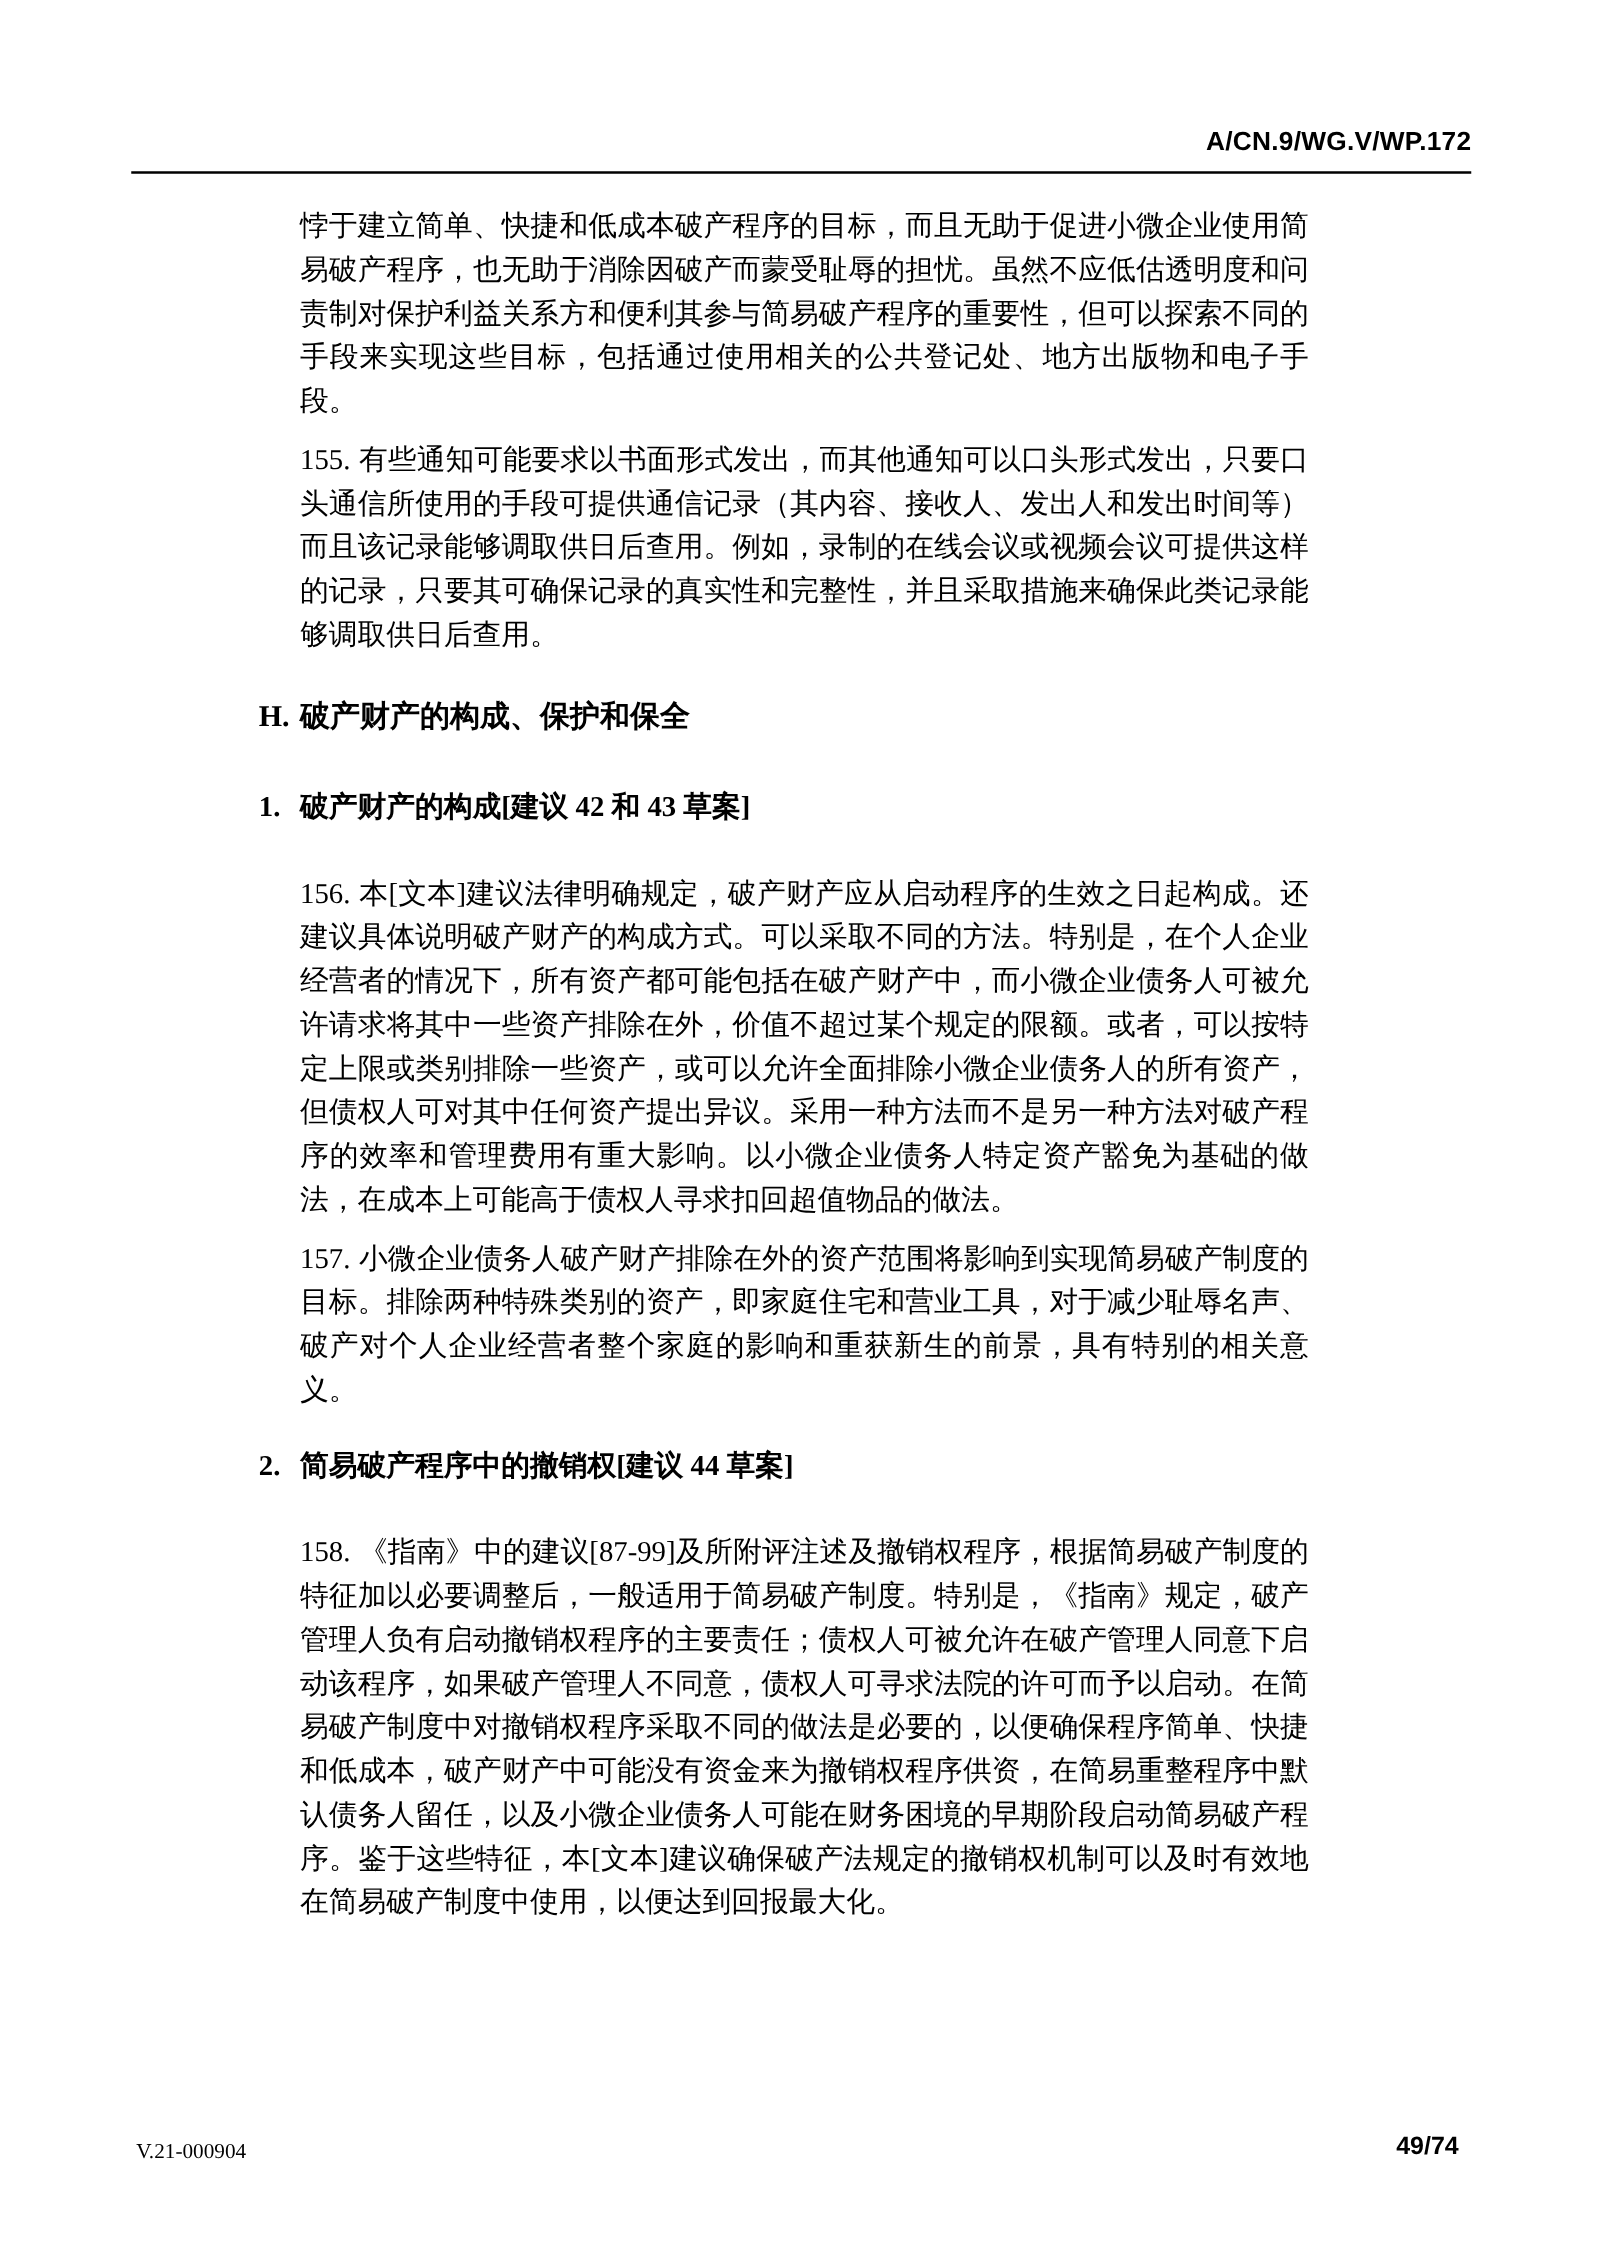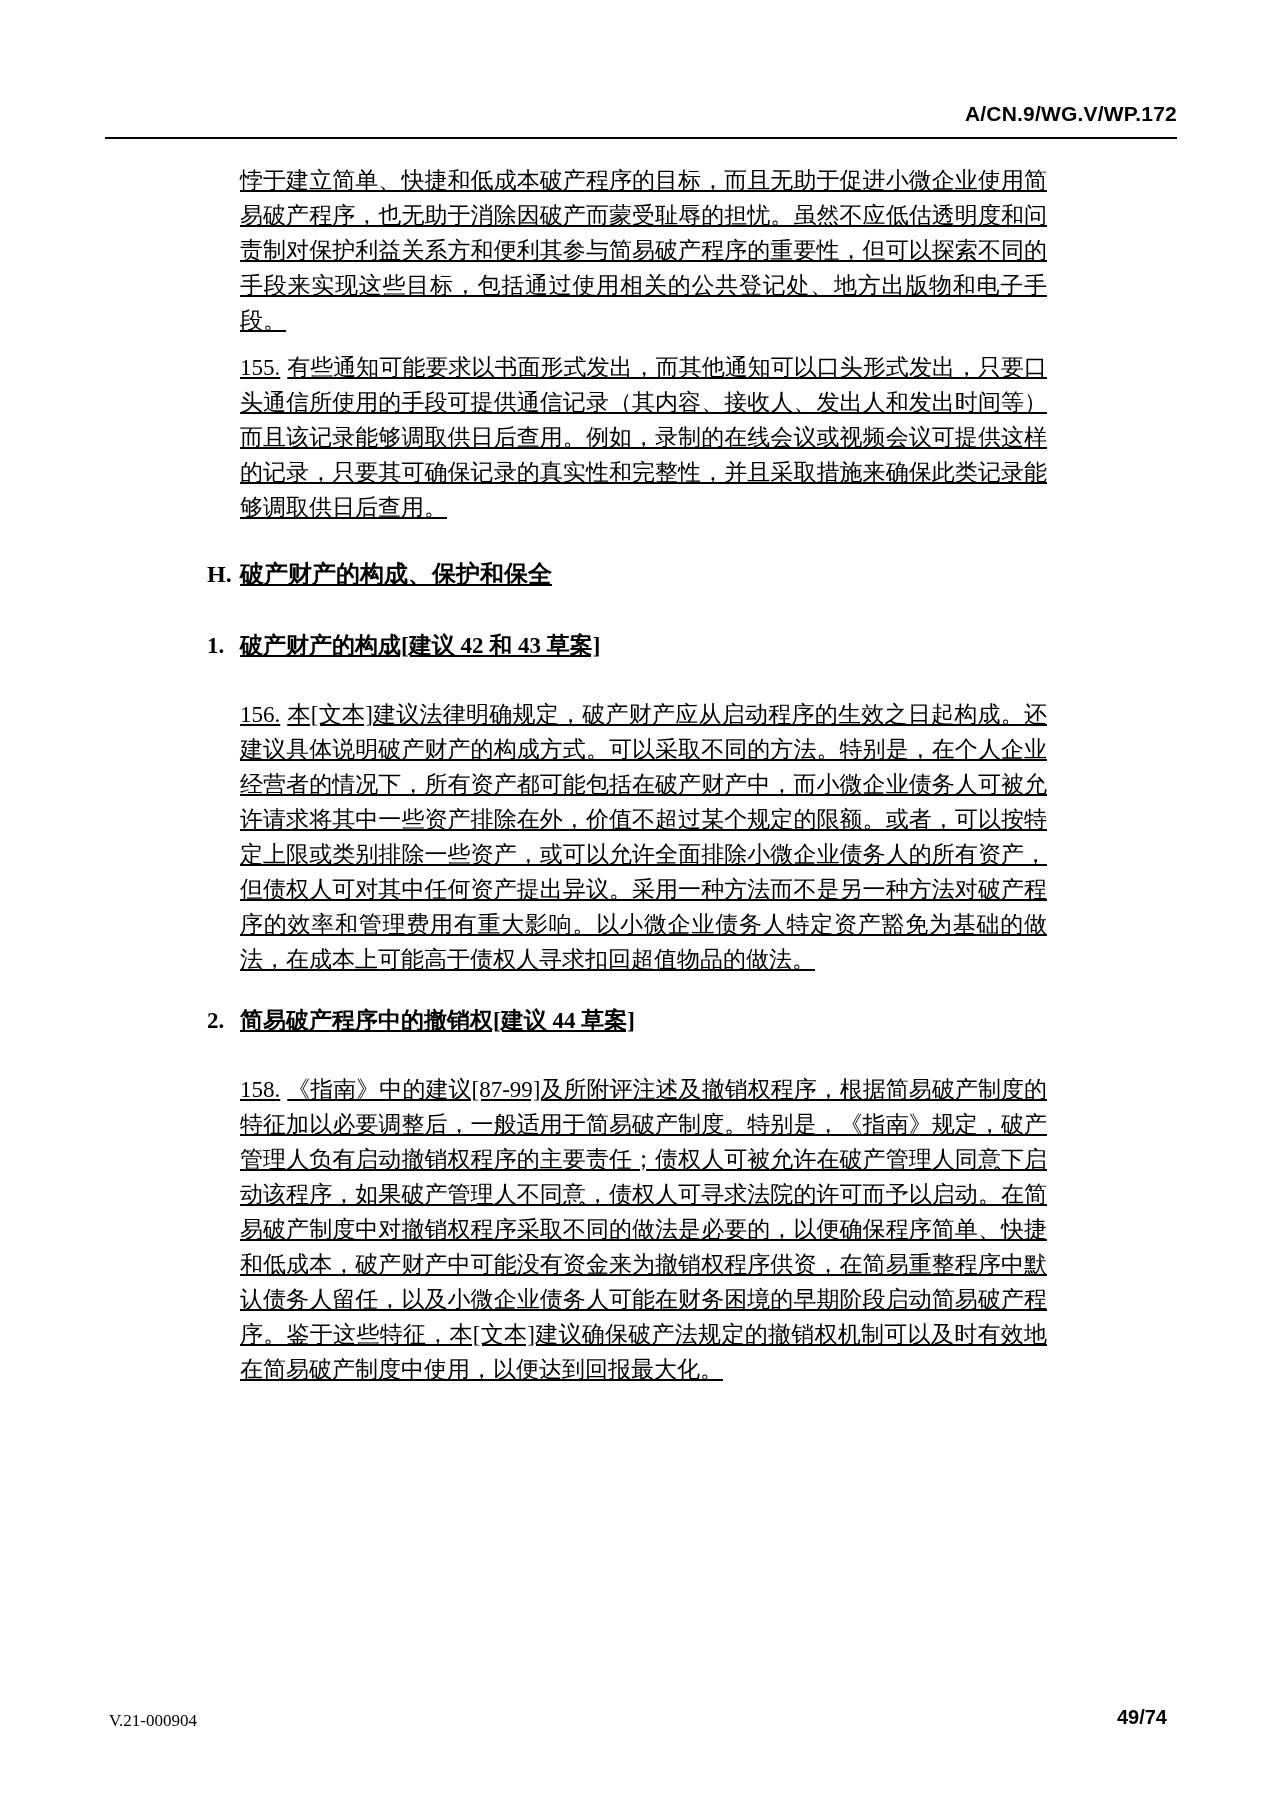--- a/index.html
+++ b/index.html
@@ -33,21 +33,20 @@
   }
   .content {
     position: absolute;
     top: 163px;
     left: 240px;
     width: 807px;
     font-size: 23px;
     line-height: 35px;
     text-align: justify;
     text-justify: inter-ideograph;
-    text-decoration: underline;
   }
   .content p { margin: 0 0 12px 0; }
   .pnum { padding-right: 7px; }
   .heading {
     position: relative;
     font-weight: bold;
     text-align: left;
   }
   .heading .hn {
     position: absolute;
@@ -105,20 +104,21 @@
       <span>破产财产的构成、保护和保全</span>
     </div>
 
     <div class="heading h-sub1">
       <span class="hn">1.</span>
       <span>破产财产的构成[建议 42 和 43 草案]</span>
     </div>
 
     <p><span class="pnum">156.</span><span>本[文本]建议法律明确规定，破产财产应从启动程序的生效之日起构成。还建议具体说明破产财产的构成方式。可以采取不同的方法。特别是，在个人企业经营者的情况下，所有资产都可能包括在破产财产中，而小微企业债务人可被允许请求将其中一些资产排除在外，价值不超过某个规定的限额。或者，可以按特定上限或类别排除一些资产，或可以允许全面排除小微企业债务人的所有资产，但债权人可对其中任何资产提出异议。采用一种方法而不是另一种方法对破产程序的效率和管理费用有重大影响。以小微企业债务人特定资产豁免为基础的做法，在成本上可能高于债权人寻求扣回超值物品的做法。</span></p>
 
+    <p><span class="pnum">157.</span><span>小微企业债务人破产财产排除在外的资产范围将影响到实现简易破产制度的目标。排除两种特殊类别的资产，即家庭住宅和营业工具，对于减少耻辱名声、破产对个人企业经营者整个家庭的影响和重获新生的前景，具有特别的相关意义。</span></p>
 
     <div class="heading h-sub2">
       <span class="hn">2.</span>
       <span>简易破产程序中的撤销权[建议 44 草案]</span>
     </div>
 
     <p><span class="pnum">158.</span><span>《指南》中的建议[87-99]及所附评注述及撤销权程序，根据简易破产制度的特征加以必要调整后，一般适用于简易破产制度。特别是，《指南》规定，破产管理人负有启动撤销权程序的主要责任；债权人可被允许在破产管理人同意下启动该程序，如果破产管理人不同意，债权人可寻求法院的许可而予以启动。在简易破产制度中对撤销权程序采取不同的做法是必要的，以便确保程序简单、快捷和低成本，破产财产中可能没有资金来为撤销权程序供资，在简易重整程序中默认债务人留任，以及小微企业债务人可能在财务困境的早期阶段启动简易破产程序。鉴于这些特征，本[文本]建议确保破产法规定的撤销权机制可以及时有效地在简易破产制度中使用，以便达到回报最大化。</span></p>
 
 
   </div>

